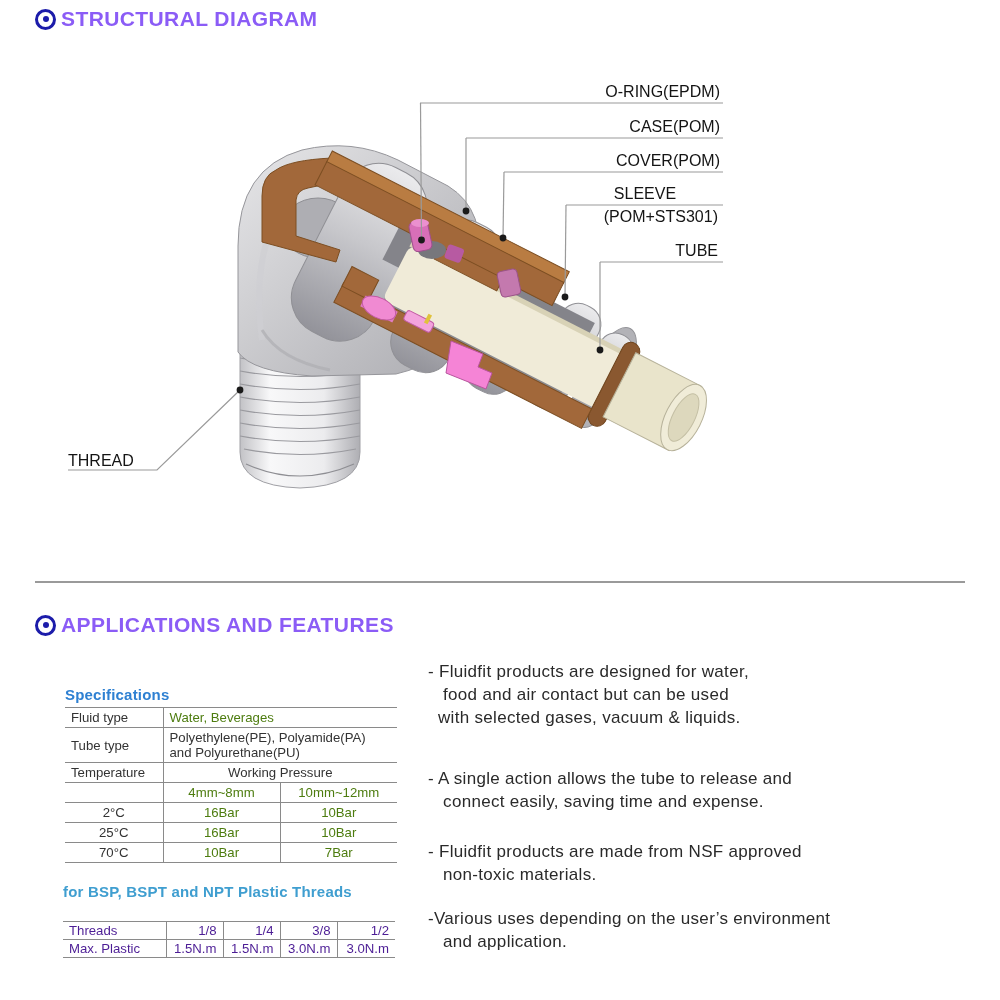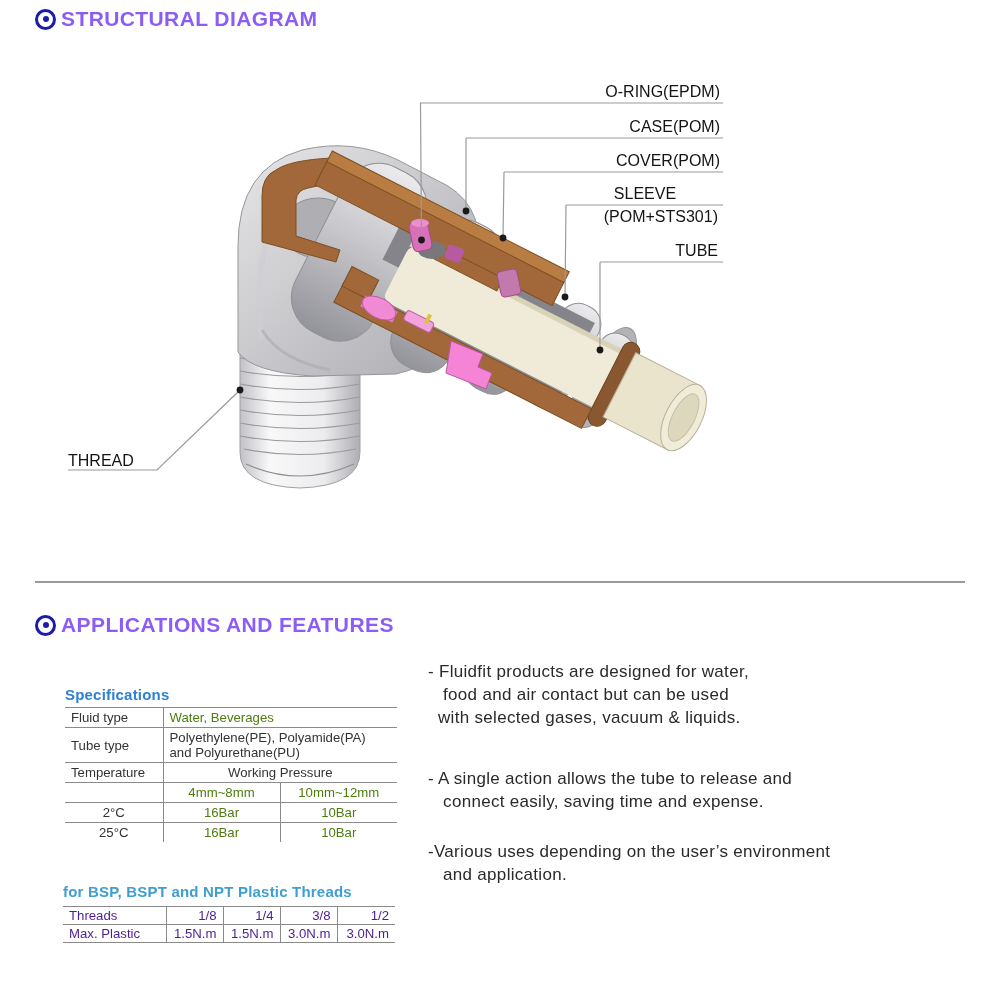--- a/index.html
+++ b/index.html
@@ -203,26 +203,31 @@
     <tr>
       <td class="rb c">2°C</td>
       <td class="c cyan rb">16Bar</td>
       <td class="c cyan">10Bar</td>
     </tr>
     <tr>
       <td class="rb c">25°C</td>
       <td class="c cyan rb">16Bar</td>
       <td class="c cyan">10Bar</td>
     </tr>
+    <tr class="bb">
+      <td class="rb c">70°C</td>
+      <td class="c cyan rb">10Bar</td>
+      <td class="c cyan">7Bar</td>
+    </tr>
   </tbody>
     </table>
 </div>
 
 <div class="abs" style="left:63px;top:882px;width:345px;">
-  <div class="cyan-title" style="margin-bottom:5px;">for BSP, BSPT and NPT Plastic Threads</div>
+  <div class="cyan-title" style="margin-bottom:20px;">for BSP, BSPT and NPT Plastic Threads</div>
   <table class="torque-table">
     <colgroup>
         <col style="width:103px">
         <col style="width:57px">
         <col style="width:57px">
         <col style="width:57px">
         <col style="width:58px">
       </colgroup>
     <tbody>
         <tr>
@@ -242,15 +247,17 @@
   </tbody>
     </table>
 </div>
 
 <div class="abs features" style="left:428px;top:660px;width:540px;">
   <div class="feature-item" style="margin-bottom:38px;">- Fluidfit products are designed for water,
    food and air contact but can be used
   with selected gases, vacuum &amp; liquids.</div>
   <div class="feature-item" style="margin-bottom:27px;">- A single action allows the tube to release and
    connect easily, saving time and expense.</div>
+  <div class="feature-item" style="margin-bottom:21px;">- Fluidfit products are made from NSF approved
+   non-toxic materials.</div>
   <div class="feature-item">-Various uses depending on the user’s environment
    and application.</div>
 </div>
 
 </body></html>

